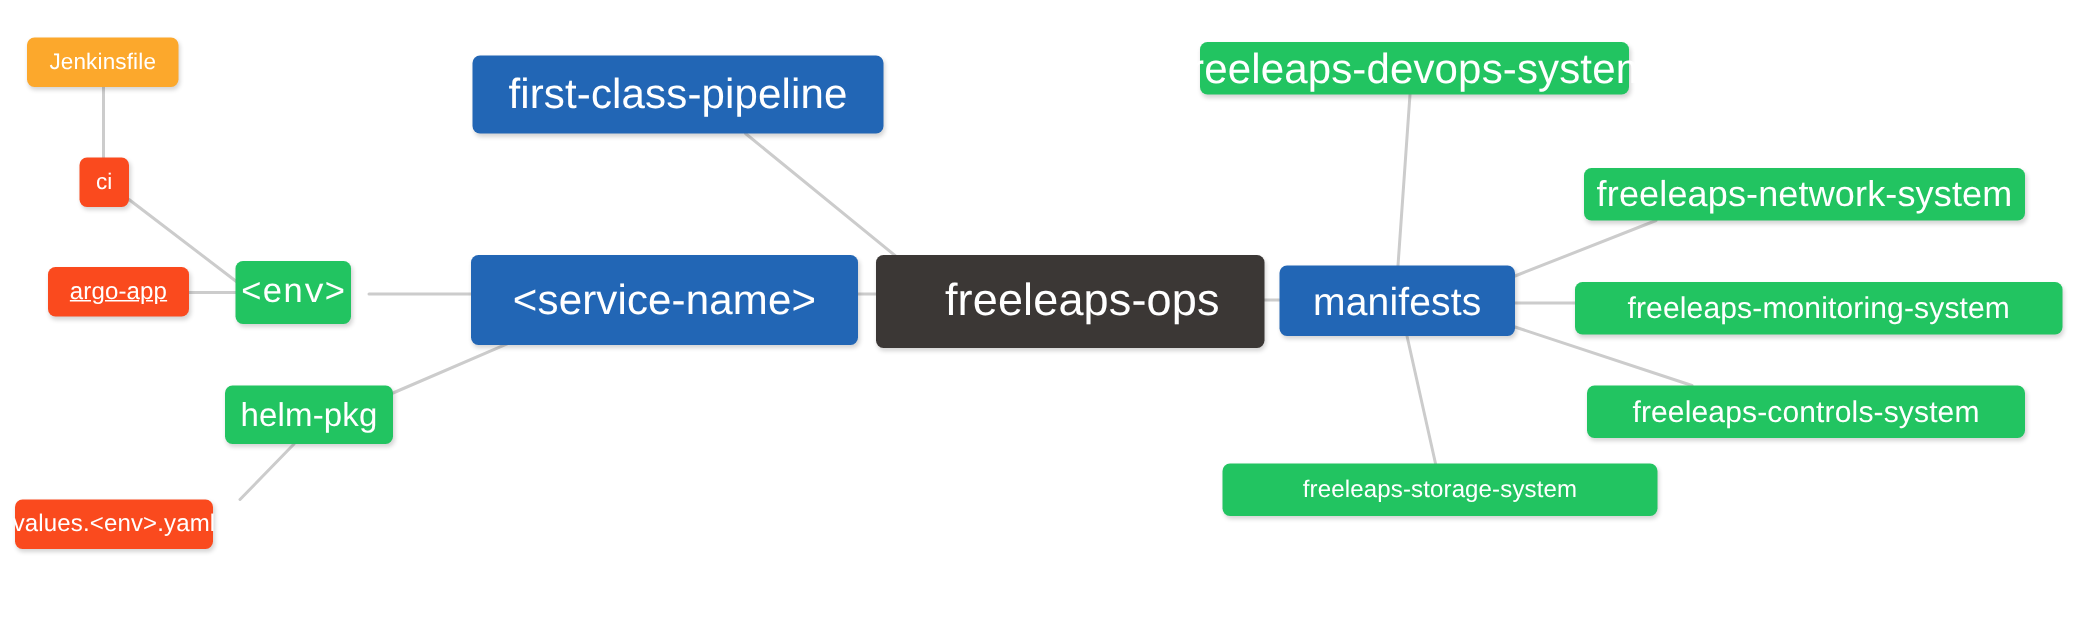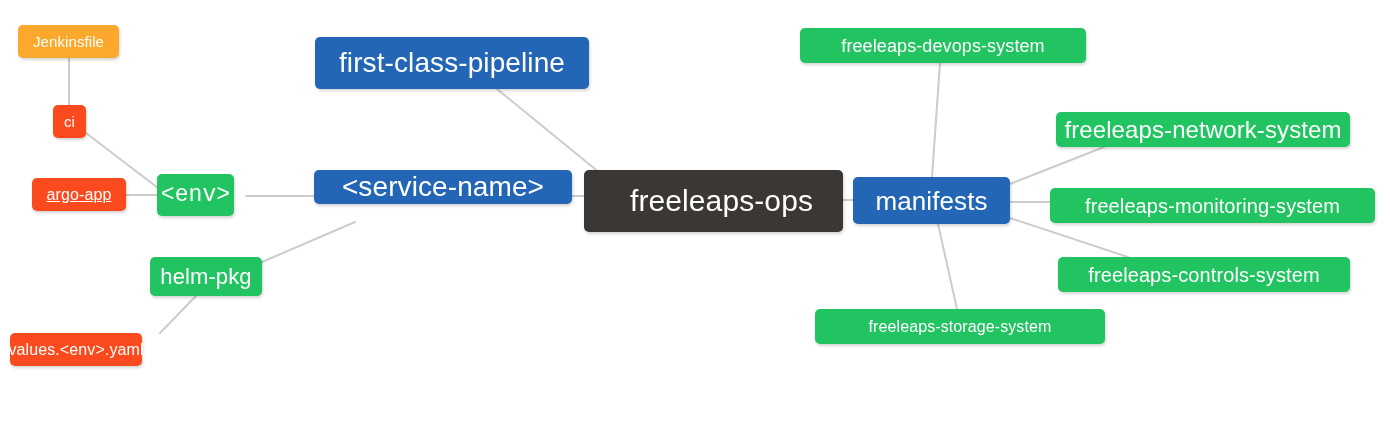--- a/index.html
+++ b/index.html
@@ -73,39 +73,39 @@
       </div>
       <div class="node red" style="left: 53px; top: 105px; width: 33px; height: 33px; font-size: 15px;">
         <span>ci</span>
       </div>
       <div class="node red" style="left: 32px; top: 178px; width: 94px; height: 33px; font-size: 16px; text-decoration: underline;">
         <span>argo-app</span>
       </div>
       <div class="node green" style="left: 157px; top: 174px; width: 77px; height: 42px; font-size: 23px; font-family: Liberation Mono, monospace;">
         <span>&lt;env&gt;</span>
       </div>
-      <div class="node blue" style="left: 314px; top: 170px; width: 258px; height: 34px; font-size: 28px;">
+      <div class="node blue" style="left: 314px; top: 170px; width: 258px; height: 60px; font-size: 28px;">
         <span>&lt;service-name&gt;</span>
       </div>
       <div class="node blue" style="left: 315px; top: 37px; width: 274px; height: 52px; font-size: 28px;">
         <span>first-class-pipeline</span>
       </div>
       <div class="node green" style="left: 150px; top: 257px; width: 112px; height: 39px; font-size: 22px;">
         <span>helm-pkg</span>
       </div>
       <div class="node red" style="left: 10px; top: 333px; width: 132px; height: 33px; font-size: 16px;">
         <span>values.&lt;env&gt;.yaml</span>
       </div>
       <div class="node root" style="left: 584px; top: 170px; width: 259px; height: 62px; font-size: 30px;">
         <span>freeleaps-ops</span>
       </div>
       <div class="node blue" style="left: 853px; top: 177px; width: 157px; height: 47px; font-size: 26px;">
         <span>manifests</span>
       </div>
-      <div class="node green" style="left: 800px; top: 28px; width: 286px; height: 35px; font-size: 18px; align-items: center;">
+      <div class="node green" style="left: 800px; top: 28px; width: 286px; height: 35px; font-size: 28px; align-items: center;">
         <span>freeleaps-devops-system</span>
       </div>
       <div class="node green" style="left: 1056px; top: 112px; width: 294px; height: 35px; font-size: 24px;">
         <span>freeleaps-network-system</span>
       </div>
       <div class="node green" style="left: 1050px; top: 188px; width: 325px; height: 35px; font-size: 20px;">
         <span>freeleaps-monitoring-system</span>
       </div>
       <div class="node green" style="left: 1058px; top: 257px; width: 292px; height: 35px; font-size: 20px;">
         <span>freeleaps-controls-system</span>

